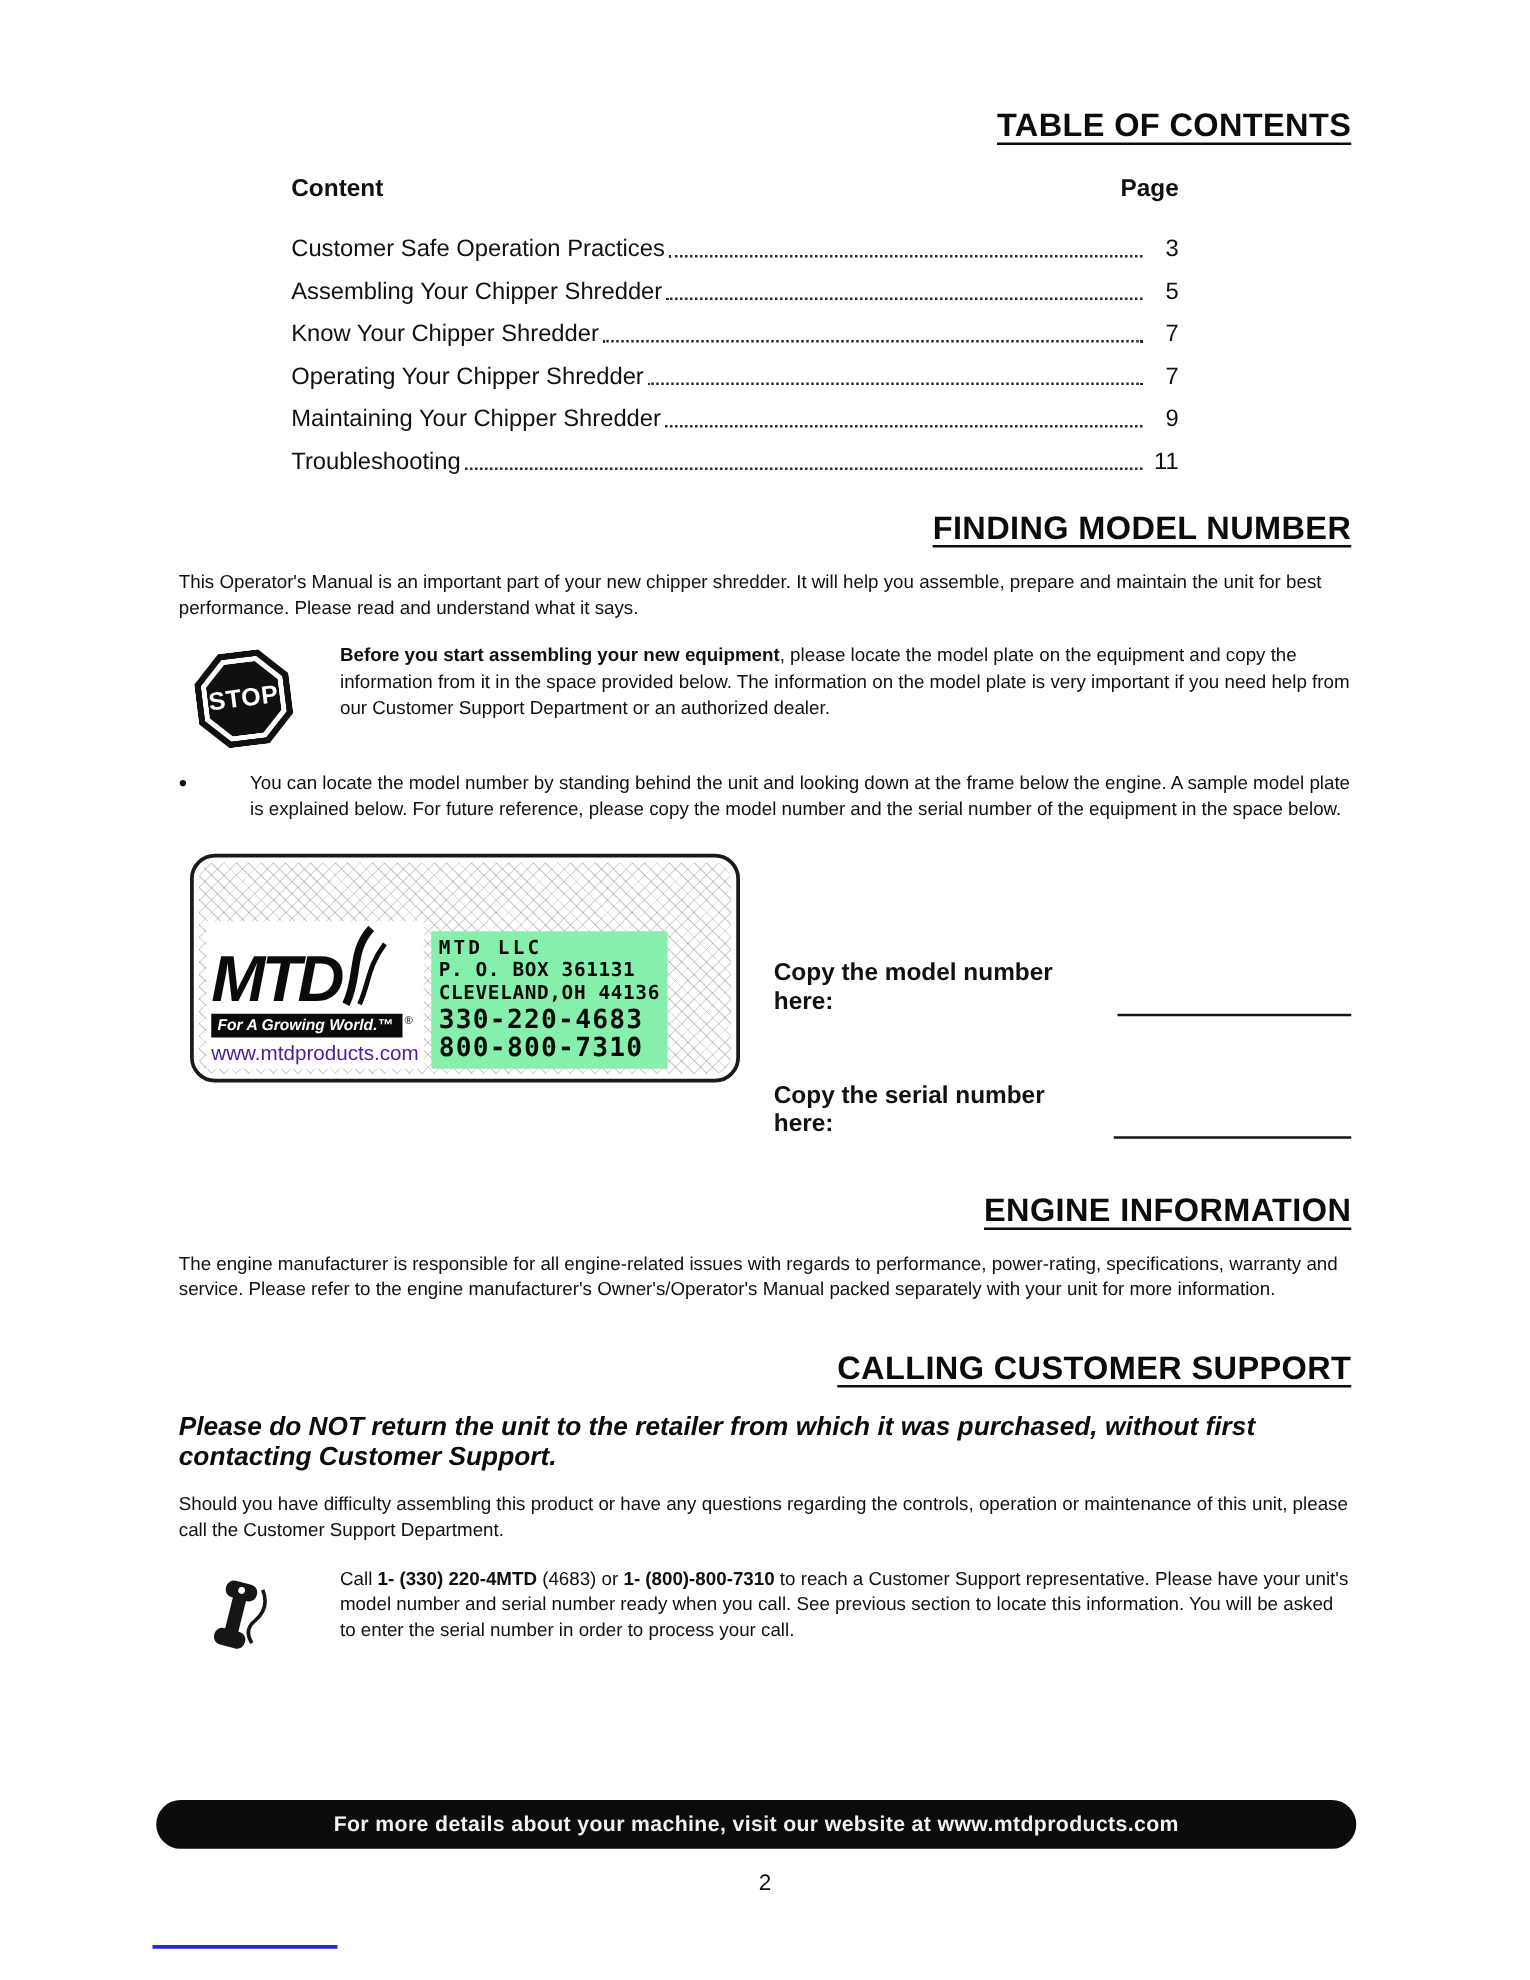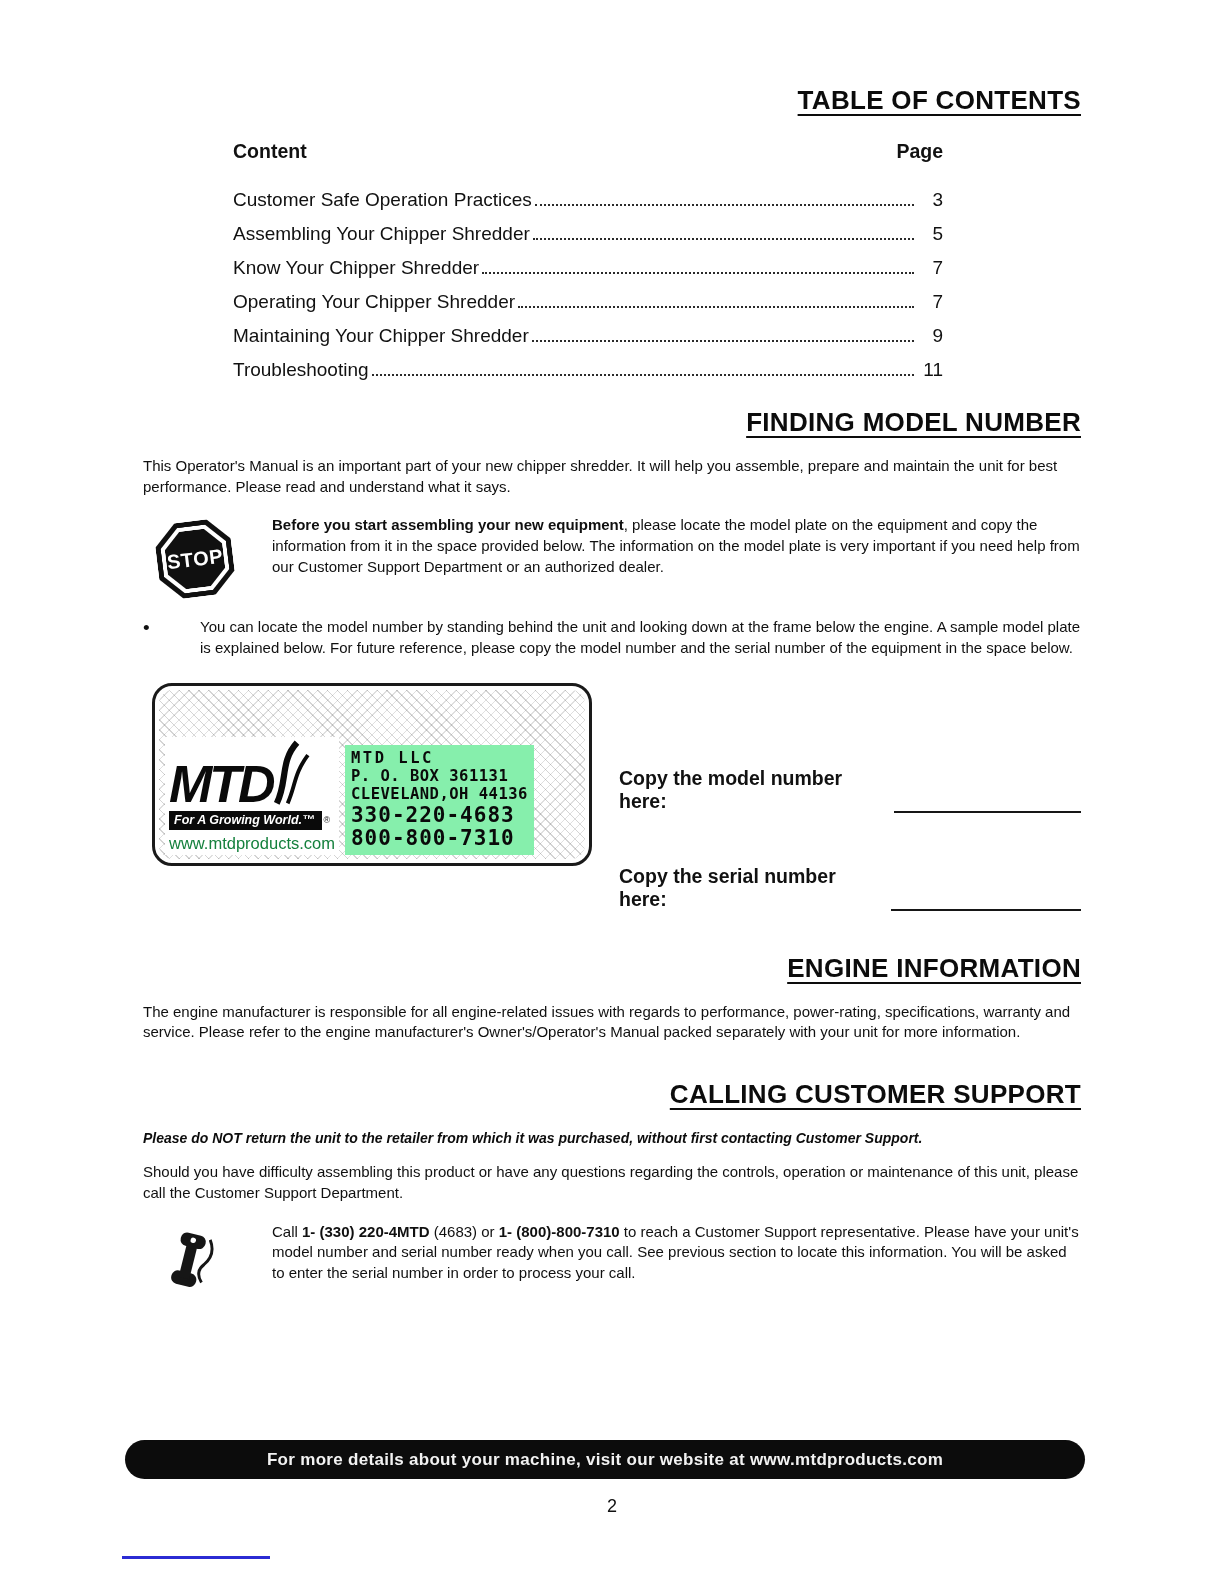--- a/index.html
+++ b/index.html
@@ -68,45 +68,45 @@
     position: absolute; left: 10px; right: 8px; bottom: 8px;
     display: flex; align-items: flex-end; gap: 6px;
   }
   .logo-block { background: #fff; padding: 3px 4px 2px 4px; }
   .mtd-row { display: flex; align-items: flex-end; }
   .mtd-text {
     font-weight: bold; font-style: italic; font-size: 52px; line-height: 0.9;
     letter-spacing: -3px; color: #0a0a0a;
   }
   .grass { margin-left: -4px; margin-bottom: 2px; }
-  .tagline-row { display: flex; align-items: center; margin-top: 3px; }
+  .tagline-row { display: flex; align-items: flex-start; margin-top: 3px; }
   .tagline {
     background: #0a0a0a; color: #fff; font-style: italic; font-weight: bold;
     font-size: 12.5px; padding: 2px 7px 3px 5px; white-space: nowrap;
   }
   .reg { font-size: 9px; margin-left: 2px; }
-  .logo-url { font-size: 16.5px; margin-top: 4px; color: #15803d; }
+  .logo-url { font-size: 16.5px; margin-top: 4px; color: #4c1d95; }
   .address-block { background: #86efac; padding: 4px 6px; font-family: "DejaVu Sans Mono", monospace; font-weight: bold; color: #0a0a0a; }
   .addr-small { font-size: 15.5px; line-height: 1.18; letter-spacing: 0.5px; }
   .addr-small.wide { letter-spacing: 2.5px; }
   .addr-big { font-size: 21px; line-height: 1.12; letter-spacing: 1px; }
 
   .copy-col { flex: 1; padding-left: 27px; }
   .copy-line-row { display: flex; align-items: flex-end; font-size: 19.5px; font-weight: bold; }
   .copy-line-row.model { margin-top: 84px; }
   .copy-line-row.serial { margin-top: 52px; }
   .blank-line { display: inline-block; width: 198px; border-bottom: 2px solid #161616; margin-left: 14px; height: 1.1em; }
 
   
   .engine-block { margin-top: 42px; }
   .engine-block .para { margin-top: 18px; }
   .support-block { margin-top: 36px; }
   .support-warning {
     margin-top: 20px; font-weight: bold; font-style: italic;
-    font-size: 14px; color: #0c0c0c;
+    font-size: 21px; color: #0c0c0c;
   }
   .support-block .para.body { margin-top: 16px; }
   .call-row { display: flex; margin-top: 18px; }
   .call-icon-col { width: 129px; flex: 0 0 129px; padding-left: 18px; padding-top: 8px; }
   .call-text { flex: 1; }
 
   
   .banner {
     position: absolute; top: 1440px; left: 125px; width: 960px; height: 39px;
     background: #0c0c0c; border-radius: 20px;

